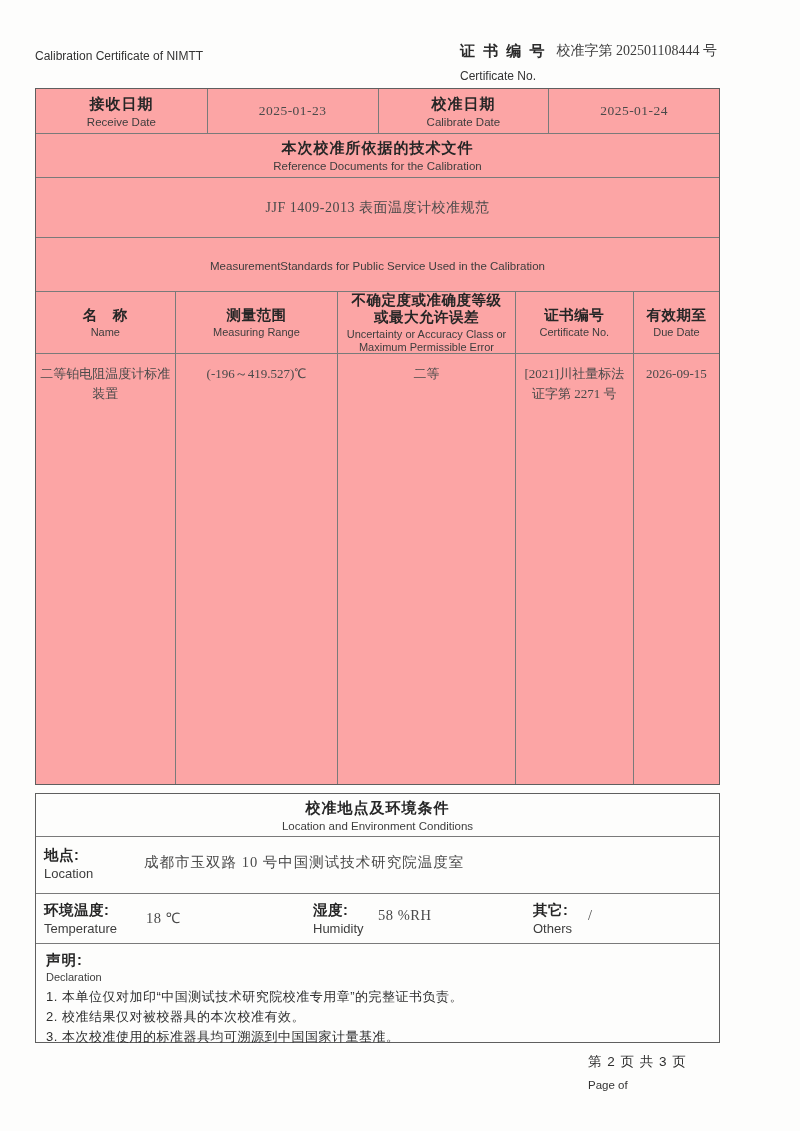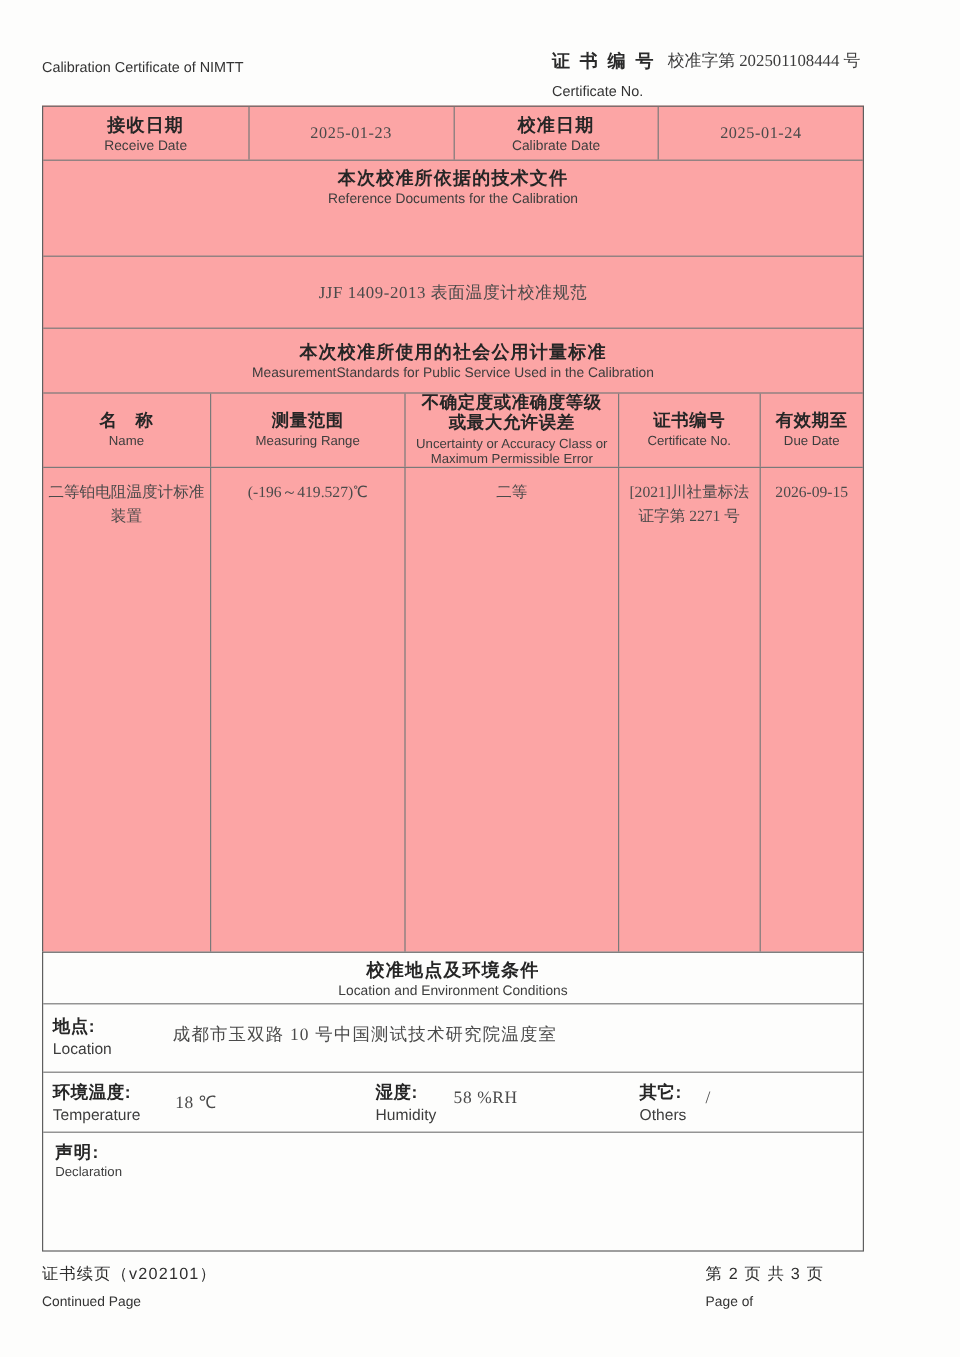--- a/index.html
+++ b/index.html
@@ -33,21 +33,21 @@
   .flexr { display:flex; }
   .cell { border-left:1px solid #7a7a7a; display:flex; flex-direction:column; align-items:center; }
   .cell:first-child { border-left:none; }
   .vcenter { justify-content:center; }
 
   .dates-row { height:44px; }
   .dates-row .cell { width:25%; }
   .date-val { font-size:13.5px; letter-spacing:0.5px; }
 
   .sect-hdr { height:44px; display:flex; flex-direction:column; align-items:center; justify-content:center; }
-  .ref-content { height:60px; display:flex; align-items:center; justify-content:center; font-size:14px; letter-spacing:0.5px;margin-top:36px; }
+  .ref-content { height:60px; display:flex; align-items:center; justify-content:center; font-size:14px; letter-spacing:0.5px; }
   .std-title { height:54px; }
 
   .std-hdr { height:62px; }
   .std-hdr .cell { justify-content:center; padding:0 6px; text-align:center; }
   .std-hdr .cn { font-size:14.5px; letter-spacing:0.5px; line-height:17px; }
   .std-hdr .en { font-size:11px; line-height:13px; color:#3d3d3d; }
   .c1 { width:20.3%; } .c2 { width:23.8%; } .c3 { width:26.0%; } .c4 { width:17.3%; } .c5 { width:12.6%; }
 
   .std-data { height:431px; }
   .std-data .cell { padding:10px 4px 0; text-align:center; font-size:13px; line-height:1.55; }
@@ -112,21 +112,20 @@
     </div>
 
     <div class="row sect-hdr">
       <div class="cn">本次校准所依据的技术文件</div>
       <div class="en">Reference Documents for the Calibration</div>
     </div>
 
     <div class="row ref-content serif">JJF 1409-2013  表面温度计校准规范</div>
 
     <div class="row sect-hdr std-title">
-      <div class="cn">本次校准所使用的社会公用计量标准</div>
       <div class="en">MeasurementStandards for Public Service Used in the Calibration</div>
     </div>
 
     <div class="row std-hdr flexr">
       <div class="cell c1">
         <div class="cn">名　称</div>
         <div class="en">Name</div>
       </div>
       <div class="cell c2">
         <div class="cn">测量范围</div>
@@ -187,26 +186,27 @@
       <div class="lbl-block env-lbl" style="left:497px;">
         <div class="cn">其它:</div>
         <div class="en">Others</div>
       </div>
       <div class="env-val serif" style="left:552px;">/</div>
     </div>
 
     <div class="row decl-row">
       <div class="cn">声明:</div>
       <div class="en">Declaration</div>
-    </div>
-
-  </div>
-
-  <div class="foot-left">
-    <div class="foot-cn">证书续页（v202101）</div>
-    <div class="foot-en">Continued Page</div>
-  </div>
+      <div class="decl-items">
+        <div class="decl-item">1. 本单位仅对加印“中国测试技术研究院校准专用章”的完整证书负责。</div>
+        <div class="decl-item">2. 校准结果仅对被校器具的本次校准有效。</div>
+        <div class="decl-item">3. 本次校准使用的标准器具均可溯源到中国国家计量基准。</div>
+      </div>
+    </div>
+
+  </div>
+
   <div class="foot-right">
     <div class="foot-cn">第 2 页 共 3 页</div>
     <div class="foot-en">Page of</div>
   </div>
 
 </div>
 
 </body></html>

